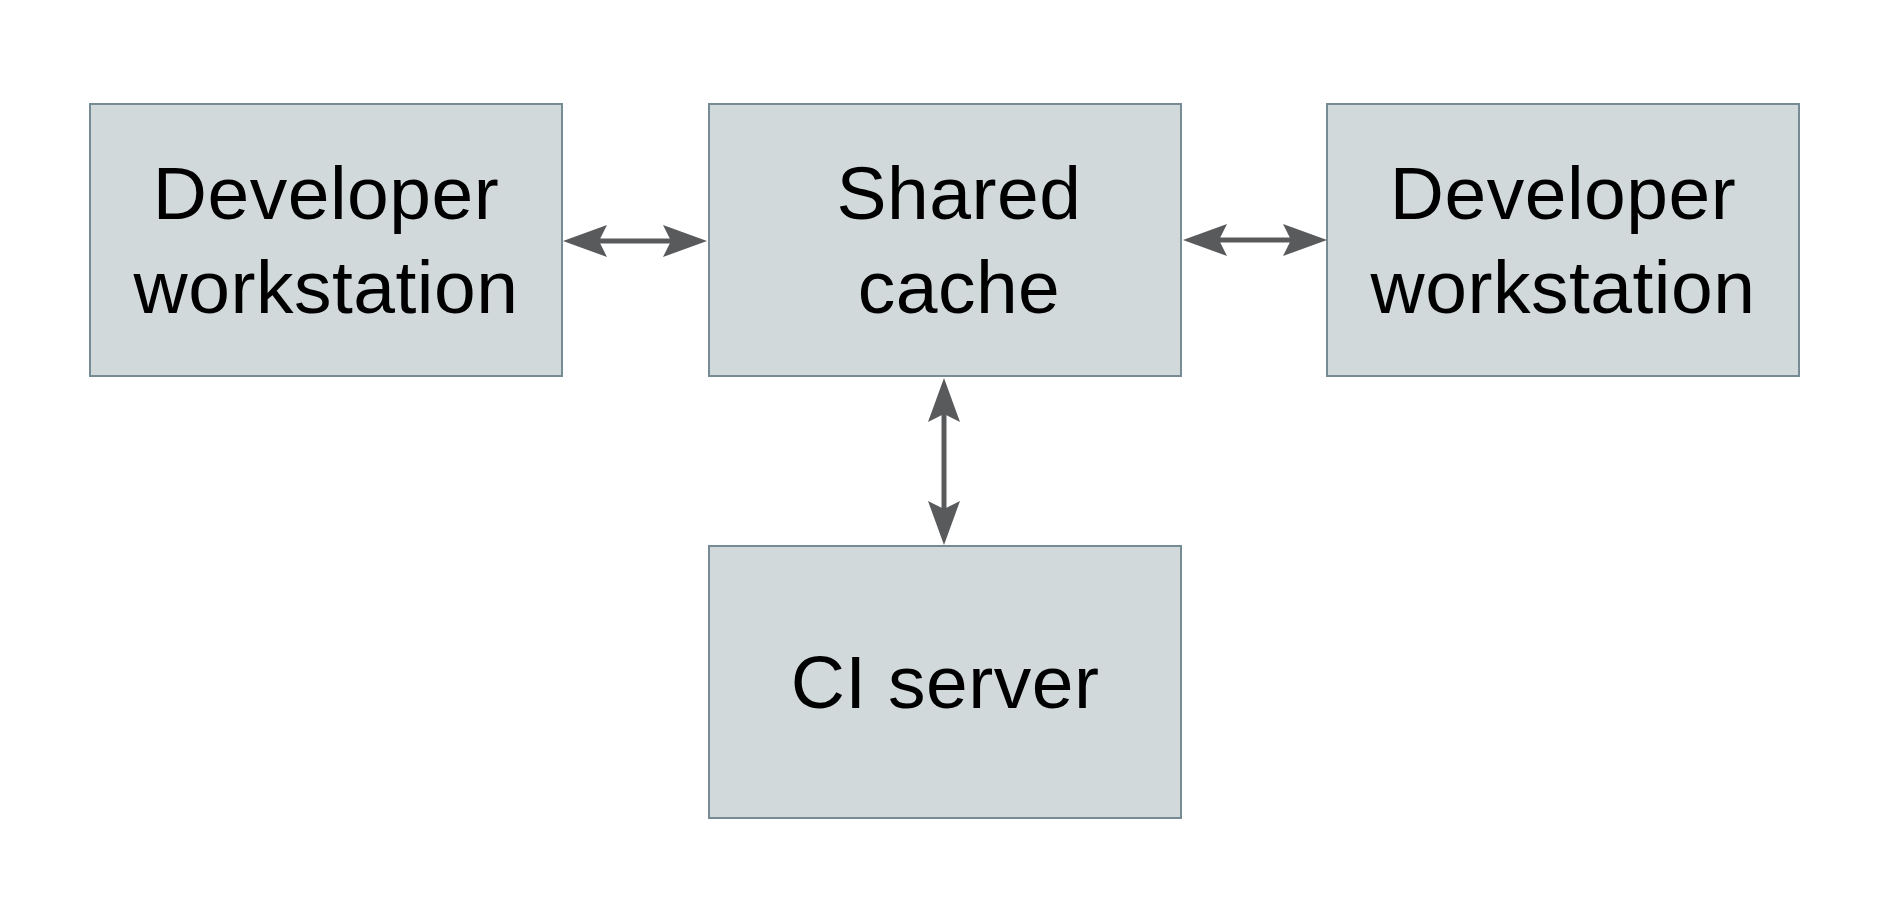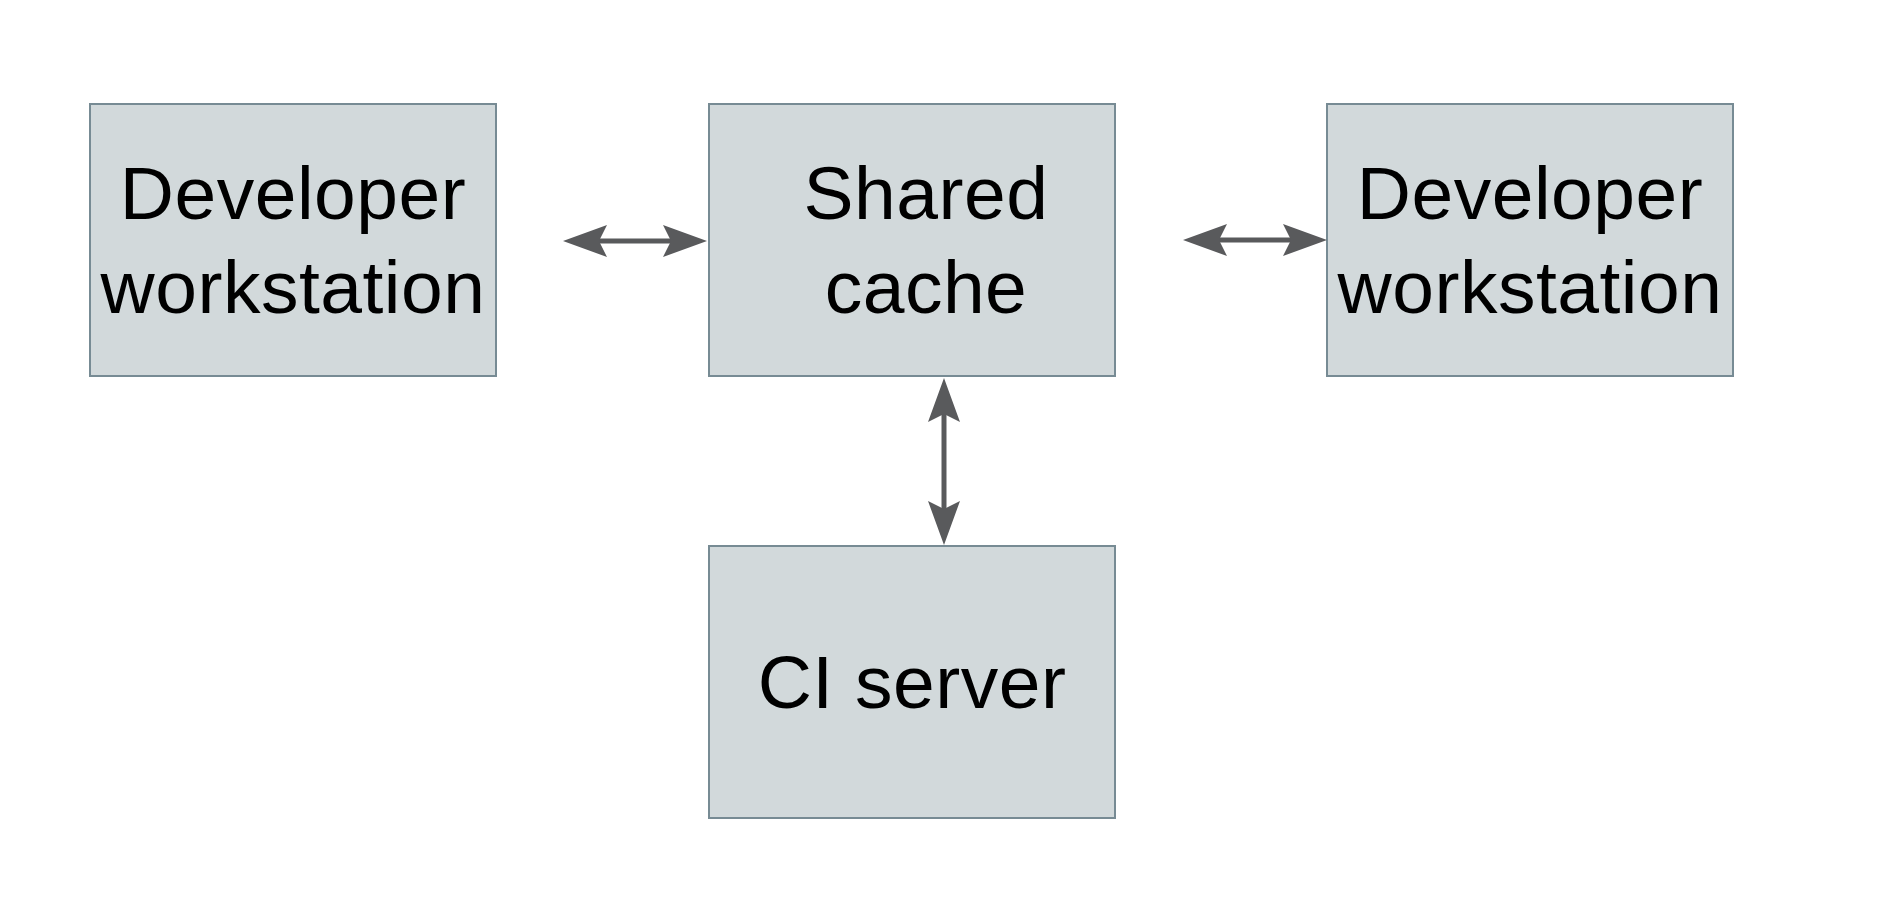--- a/index.html
+++ b/index.html
@@ -10,21 +10,21 @@
   .canvas {
     position: relative;
     width: 1900px;
     height: 922px;
     background: var(--color-background, #ffffff);
     font-family: "Liberation Sans", sans-serif;
     overflow: hidden;
   }
   .node {
     position: absolute;
-    width: 408px;
+    width: 474px;
     height: 274px;
     box-sizing: border-box;
     background: var(--color-node_fill, #d2d9db);
     border: 2px solid var(--color-node_border, #778b94);
     display: flex;
     align-items: center;
     justify-content: center;
   }
   .node-label {
     display: block;

